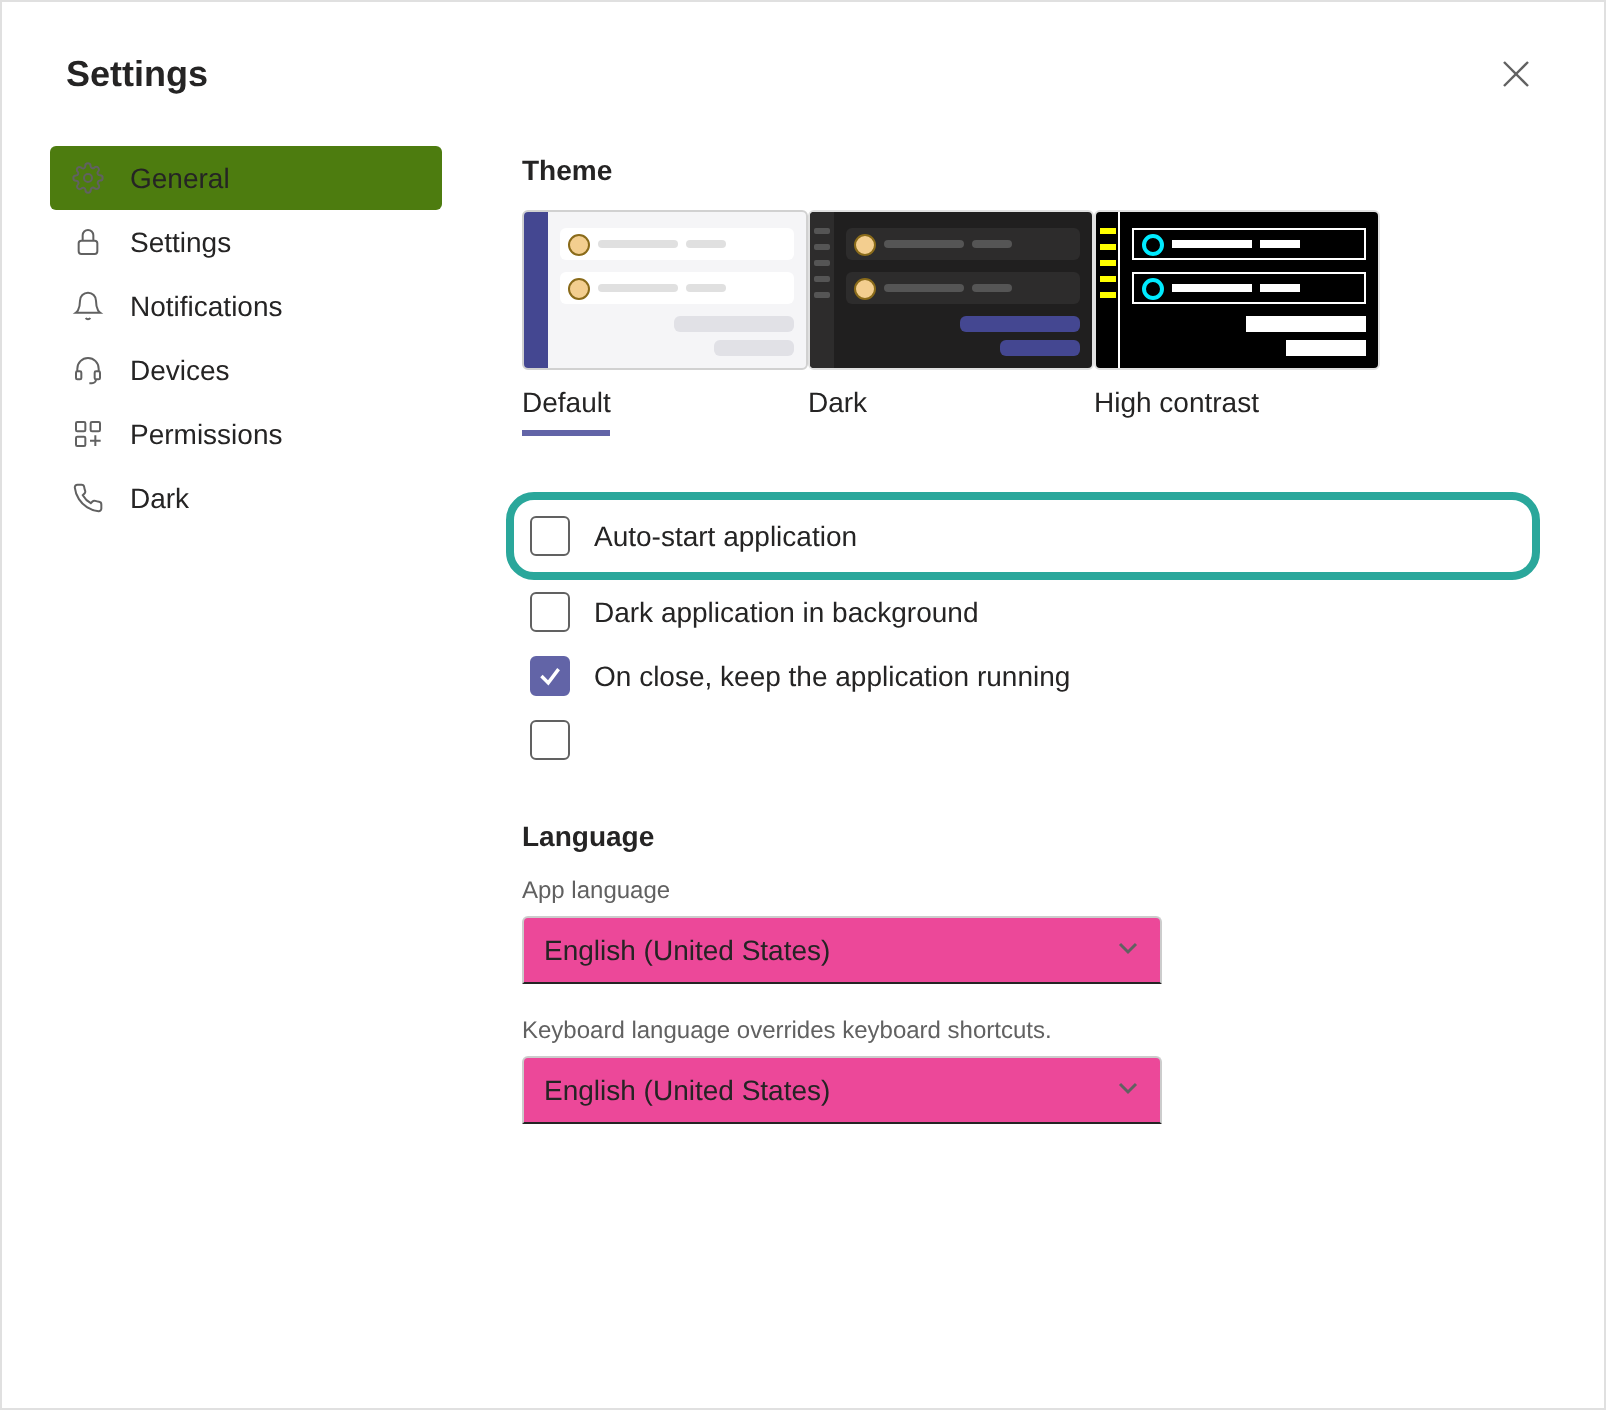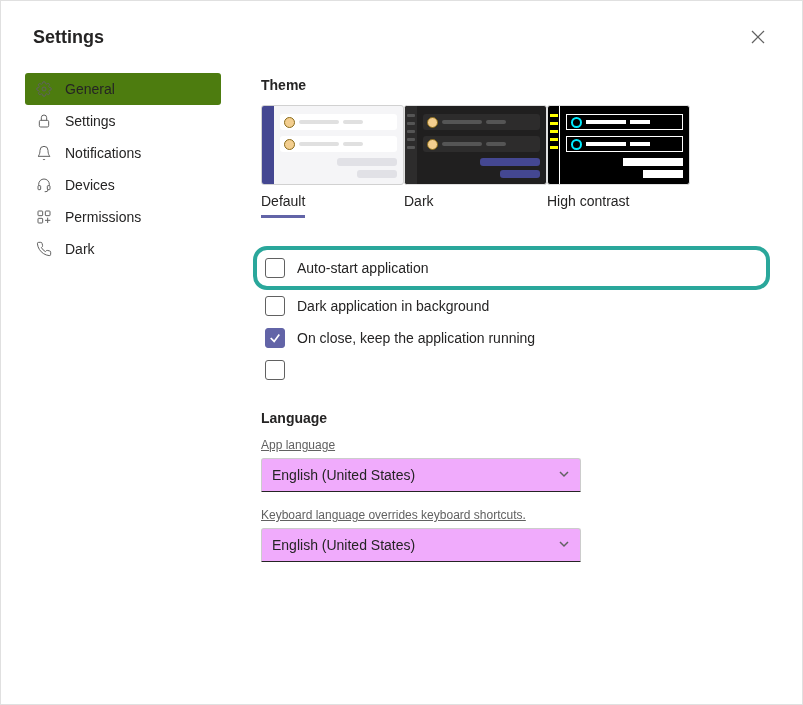--- a/index.html
+++ b/index.html
@@ -100,26 +100,26 @@
     .checkbox-row.highlight { border: 4px solid #2aa79b; border-radius: 14px; padding: 8px 8px; margin: 0 -8px; }
     .checkbox {
       width: 20px; height: 20px; border: 1px solid #616161; border-radius: 3px;
       cursor: pointer; flex-shrink: 0; display:flex; align-items:center; justify-content:center;
     }
     .checkbox.checked { background: #6264a7; border-color: #6264a7; }
     .checkbox.checked svg { stroke: #fff; }
 
     .lang-section .section-title { margin-top: 24px; }
     .hint { font-size: 12px; color: #616161; margin-bottom: 14px; }
-    .field-label { font-size: 12px; color: #616161; margin-bottom: 6px; text-decoration: underline; }
+    .field-label { font-size: 12px; color: #616161; margin-bottom: 6px; }
     .select {
       width: 320px; height: 34px;
       border: 1px solid #ccc; border-bottom: 1px solid #252424;
       border-radius: 3px 3px 0 0;
-      background: #f0abfc;
+      background: #ec4899;
       padding: 0 10px;
       display:flex; align-items:center; justify-content:space-between;
       cursor:pointer;
       font-size: 14px;
       margin-bottom: 16px;
     }
     .select .chev { color:#616161; }
   </style>
 </head>
 <body>

